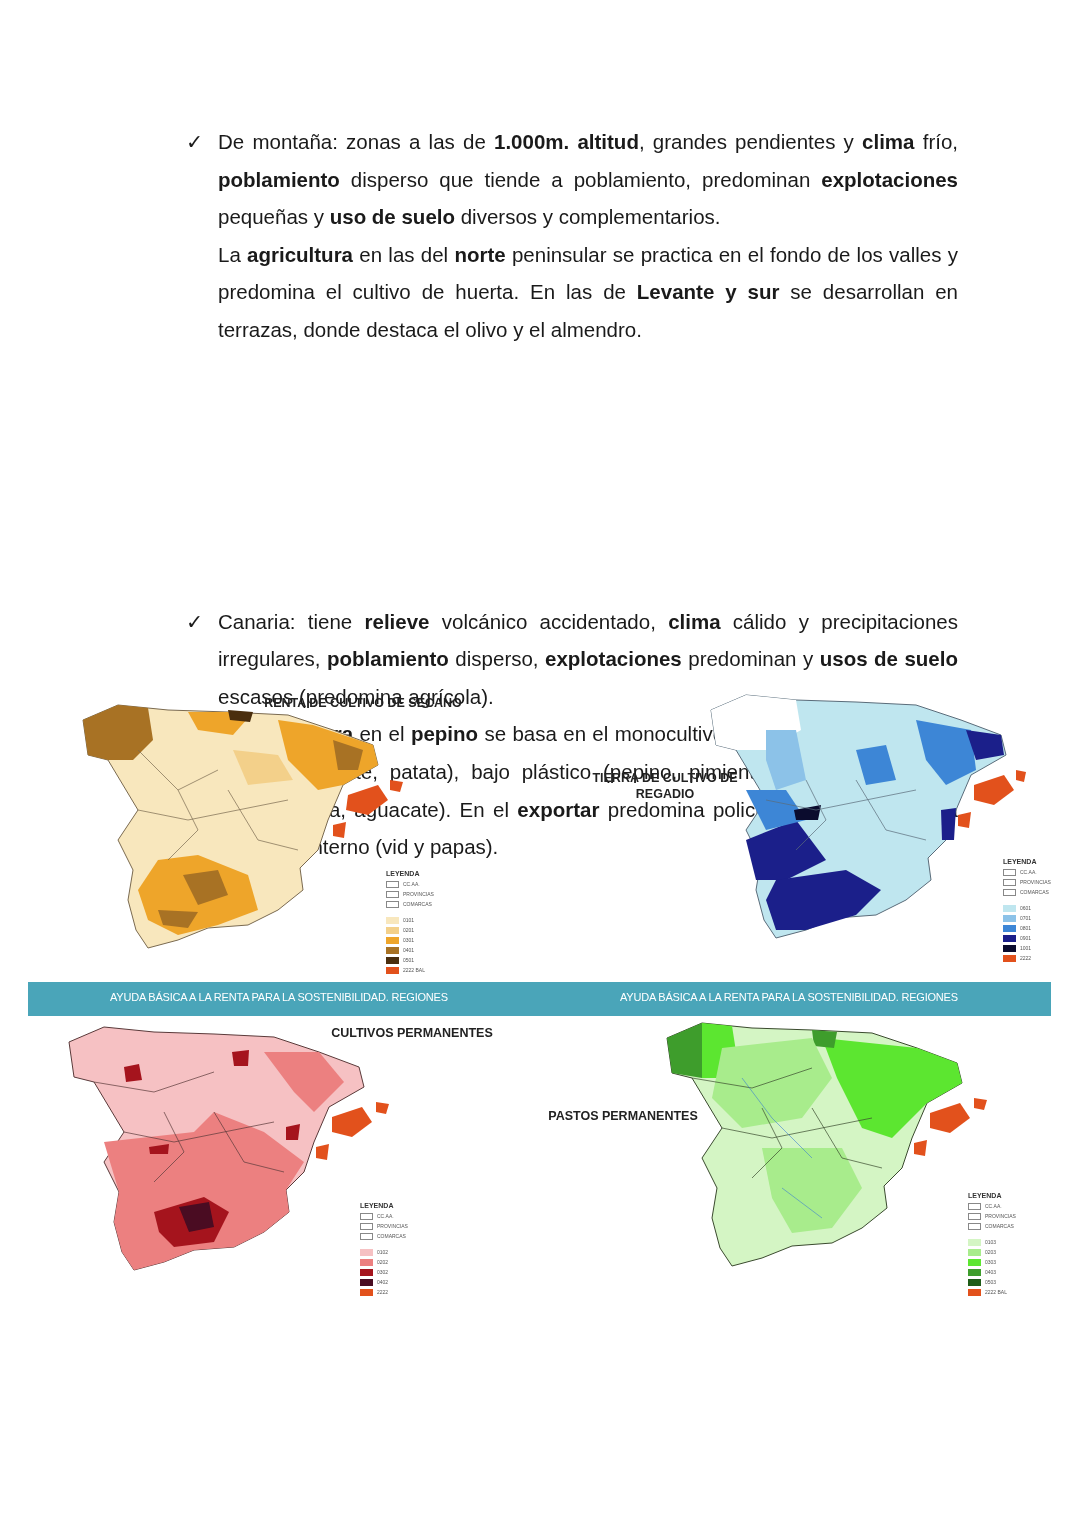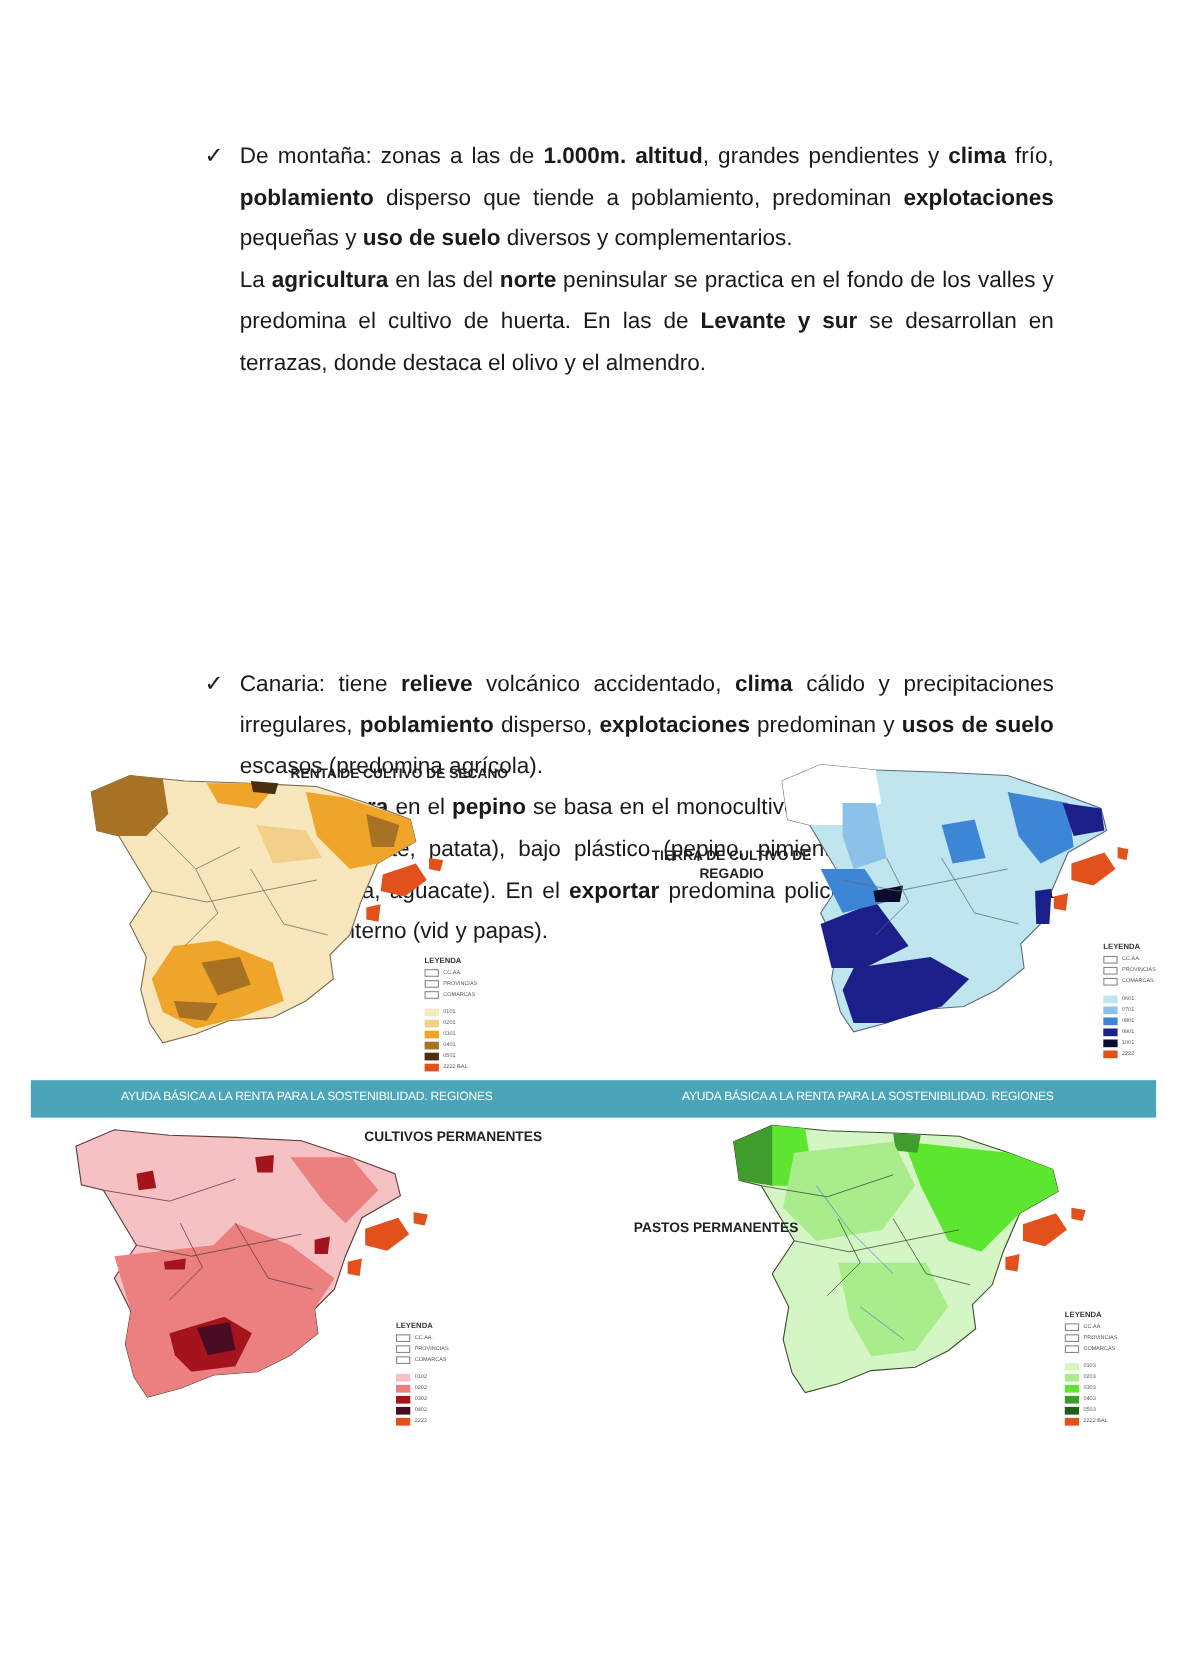--- a/index.html
+++ b/index.html
@@ -234,21 +234,21 @@
       <path d="M150 12 L175 14 L172 30 L152 28 Z" fill="#3e9d2c"></path>
       <path d="M60 30 L150 20 L170 60 L140 100 L80 110 L50 80 Z" fill="#a8ec8c"></path>
       <path d="M100 130 L180 130 L200 170 L170 210 L130 215 L110 180 Z" fill="#a8ec8c"></path>
       <path d="M268 95 L298 85 L308 100 L288 115 L268 110 Z" fill="#e2511c"></path>
       <path d="M312 80 L325 82 L322 92 L312 90 Z" fill="#e2511c"></path>
       <path d="M252 125 L265 122 L263 138 L252 136 Z" fill="#e2511c"></path>
       <path d="M60 110 L110 120 L160 110 L210 100 M100 90 L120 130 L90 160 M150 90 L180 140 L220 150 M30 60 L90 70 L150 50" fill="none" stroke="#3a4a2e" stroke-width="0.7"></path>
       <path d="M80 60 L110 100 L150 140 M120 170 L160 200" fill="none" stroke="#3d7fd0" stroke-width="0.6"></path>
     </svg>
   </div>
-  <div class="map-title" style="left:548px;top:428px;width:150px;text-align:center;">PASTOS PERMANENTES</div>
+  <div class="map-title" style="left:520px;top:428px;width:150px;text-align:center;">PASTOS PERMANENTES</div>
   <div class="legend" style="left:940px;top:512px;">
     <div class="lg-title">LEYENDA</div>
     <div class="row">
         <span class="sw"></span>
         <span>CC.AA.</span>
       </div>
     <div class="row">
         <span class="sw"></span>
         <span>PROVINCIAS</span>
       </div>

